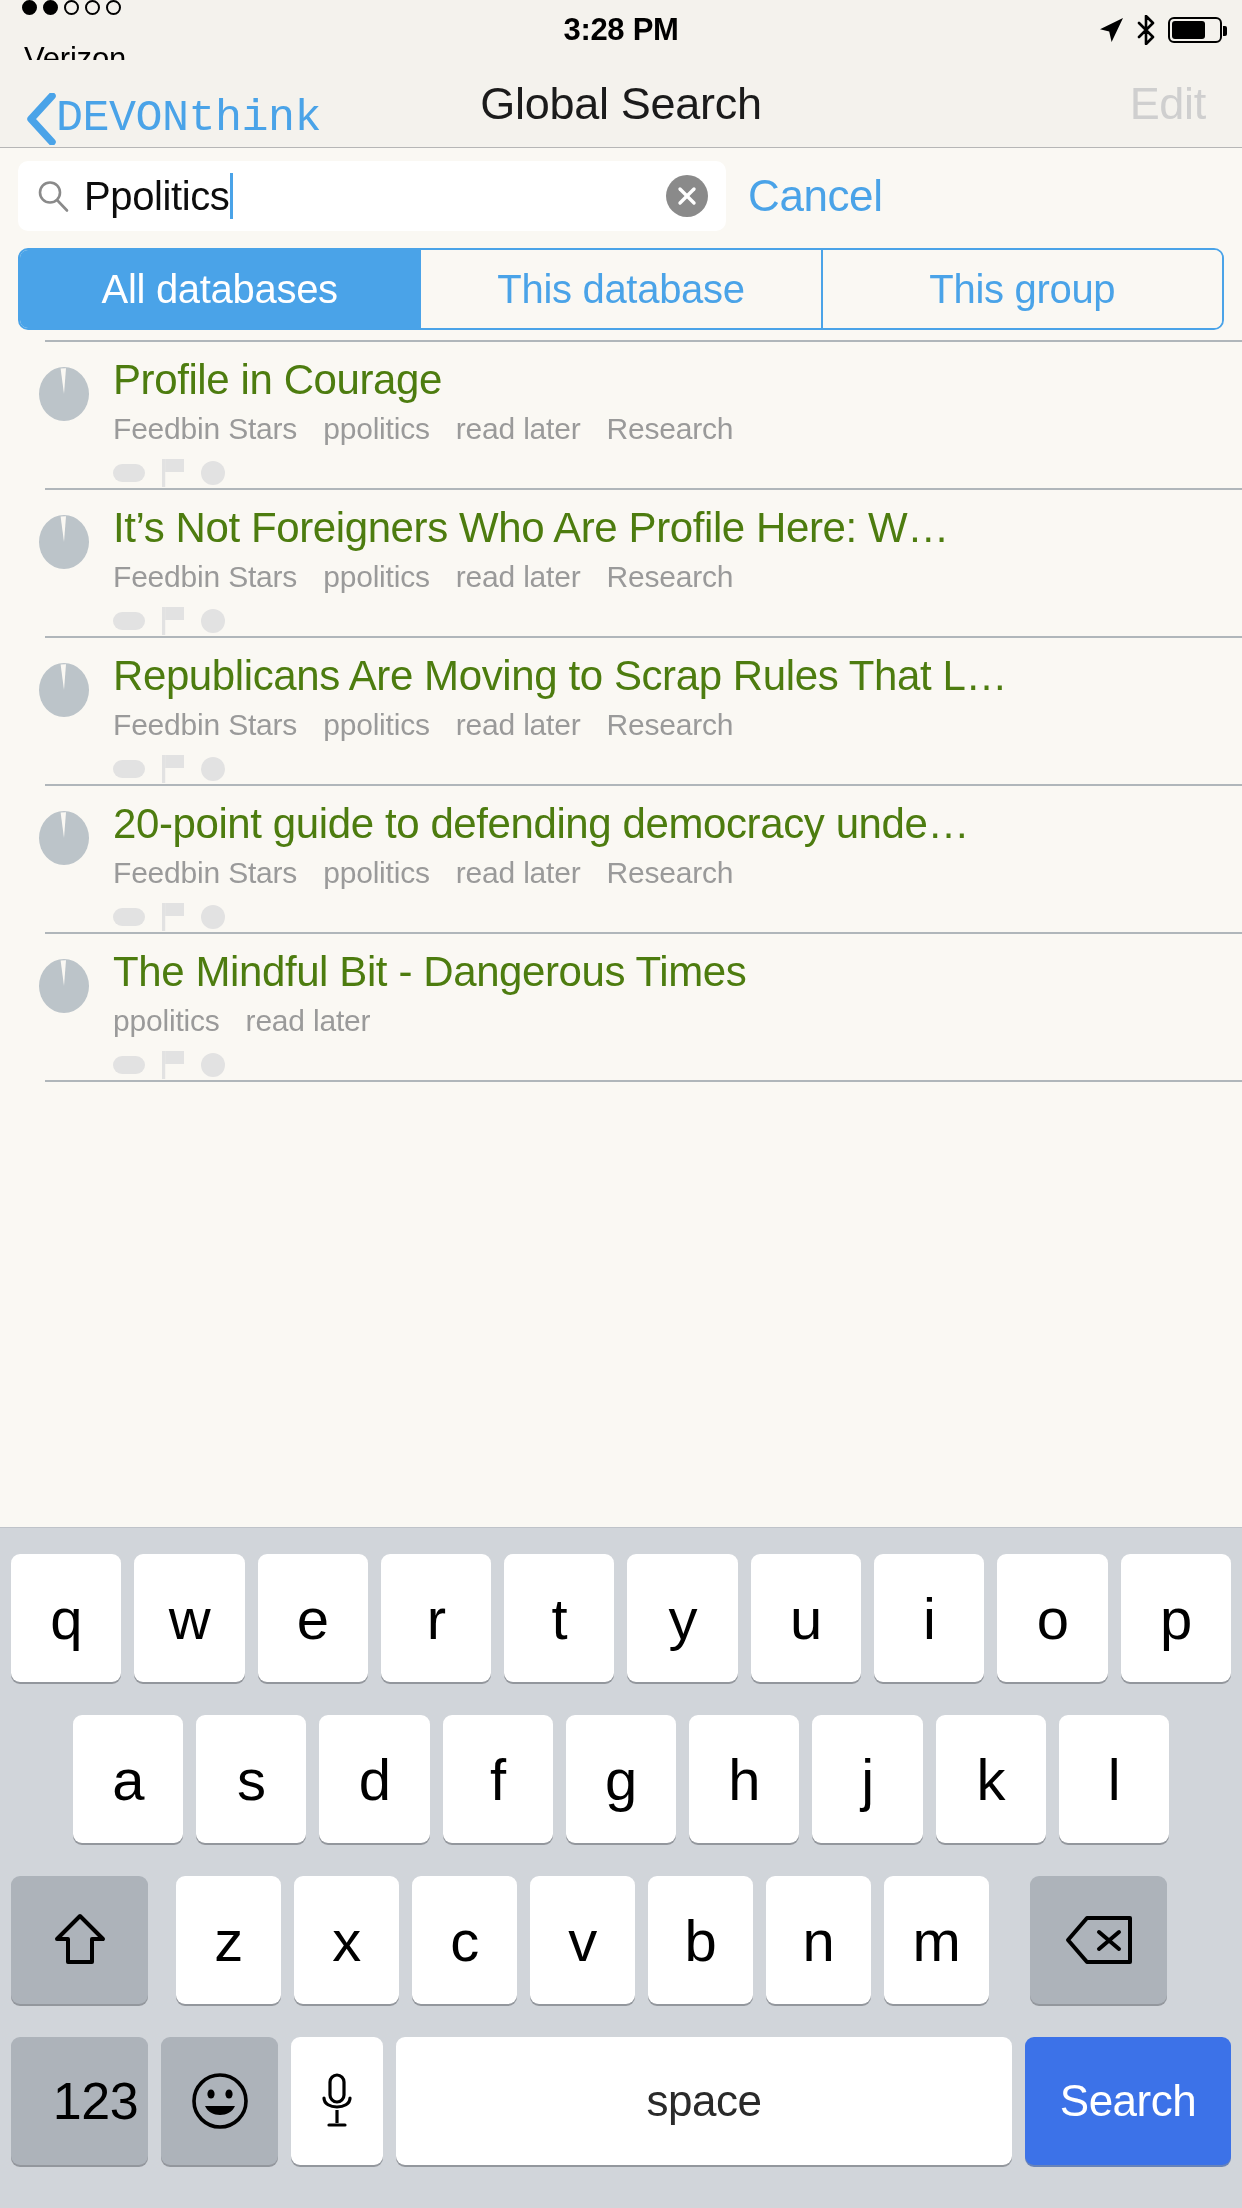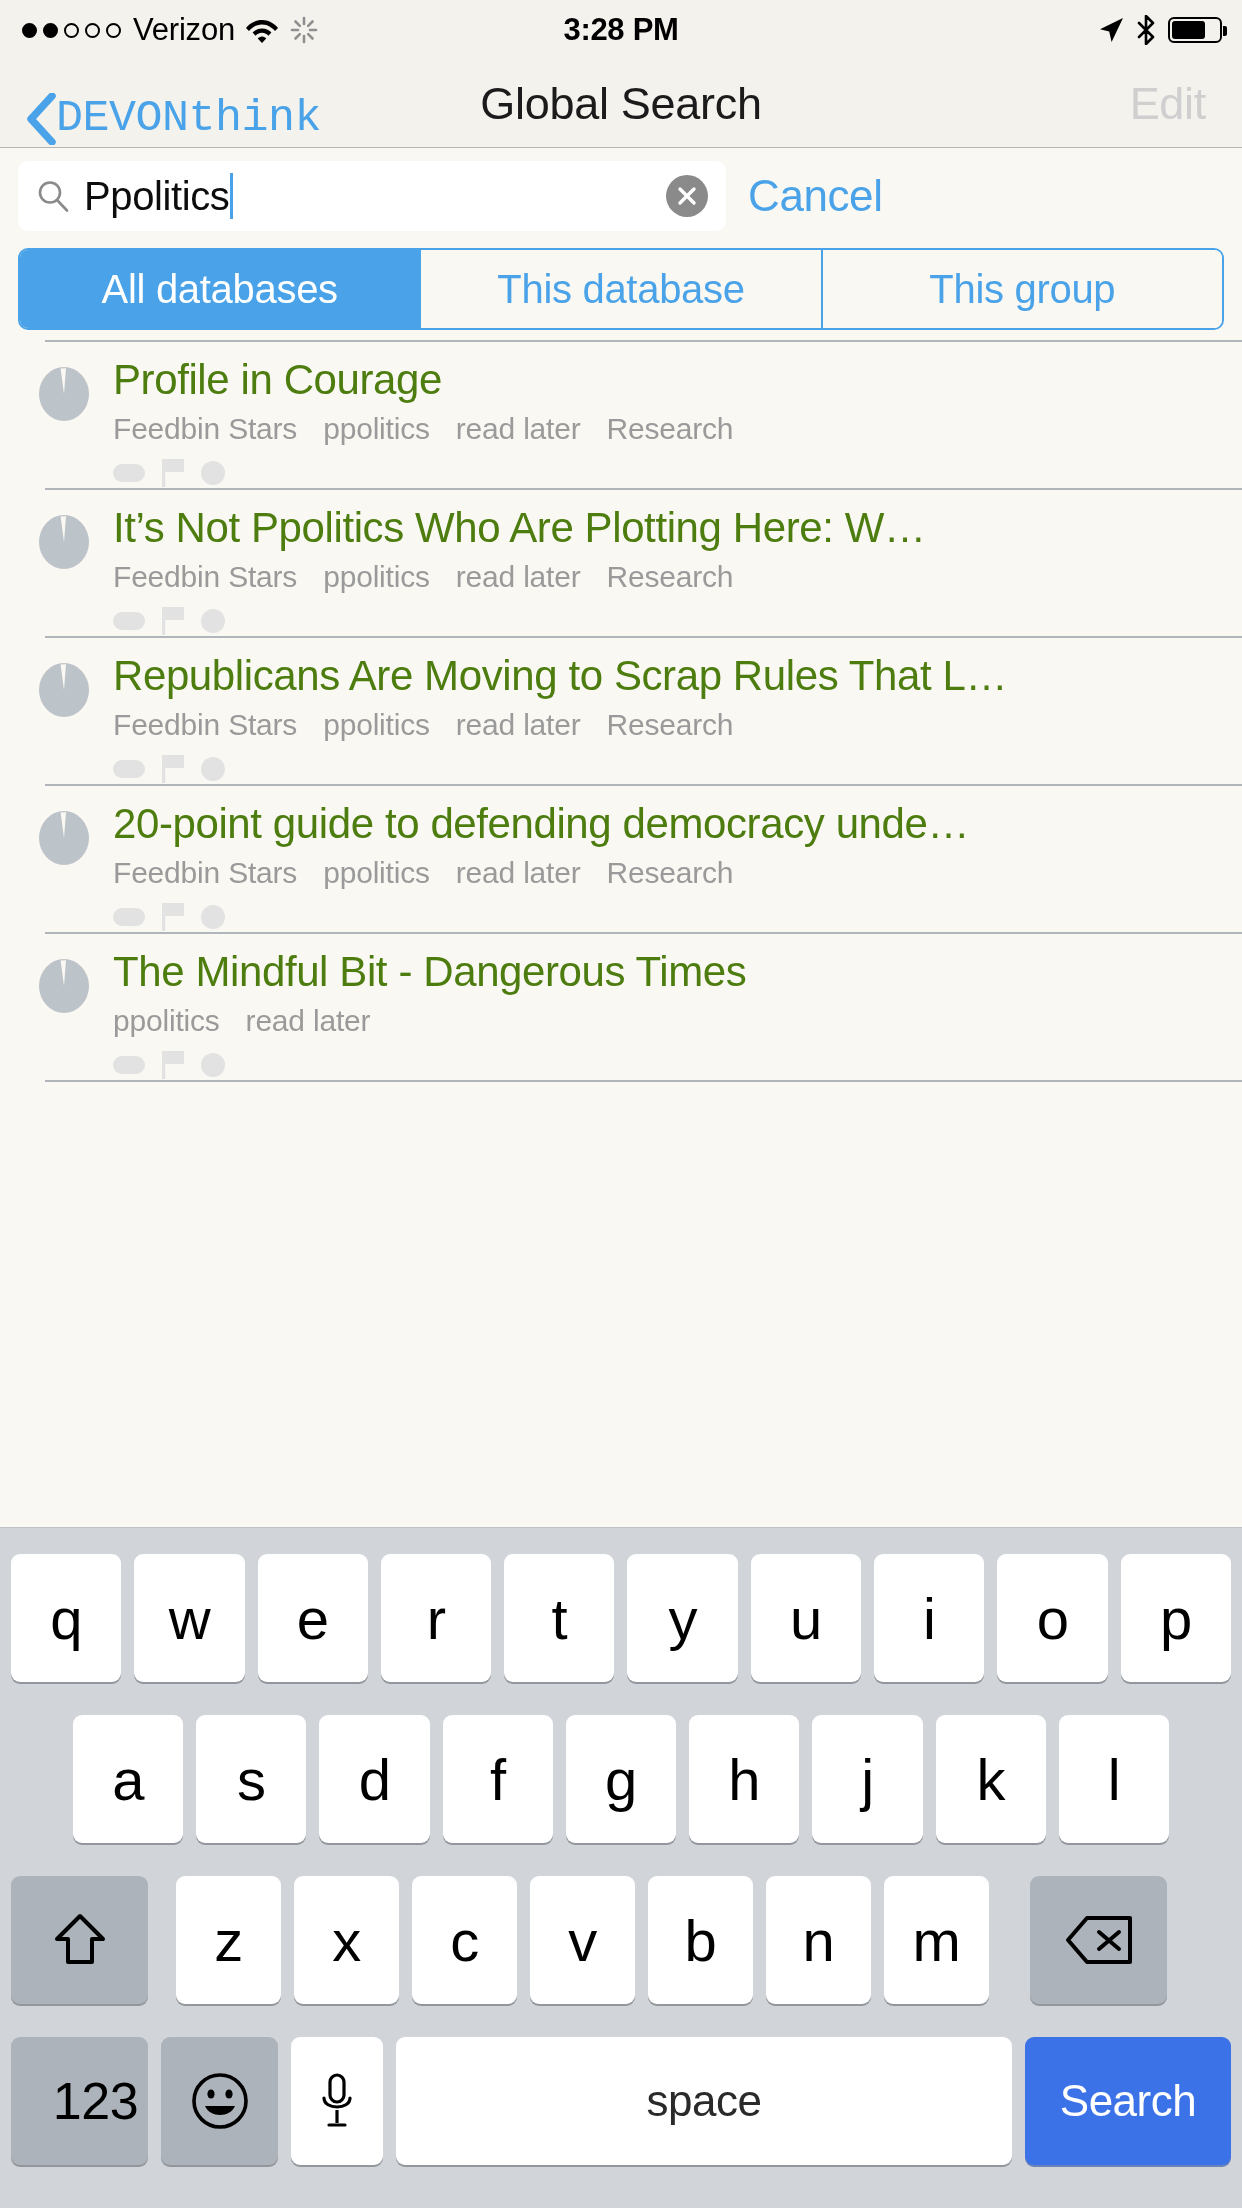--- a/index.html
+++ b/index.html
@@ -31,22 +31,22 @@
     align-items: center;
     background: #f4f2ed;
     font-size: 30px;
     color: #000;
   }
   .sb-left {
     position: absolute;
     left: 22px; top: 0;
     height: 60px;
     display: flex;
-    align-items: center;
-    gap: 10px;
+    gap: 26px;
+    flex-direction: column;
   }
   .sig-dots { display: flex; align-items: center; gap: 6px; }
   .sig-dot {
     width: 15px; height: 15px;
     border-radius: 50%;
     border: 2px solid #000;
     box-sizing: border-box;
   }
   .sig-dot.on { background: #000; }
   .carrier {
@@ -495,21 +495,21 @@
 
     <div class="row">
       <div class="row-sep"></div>
       <div class="row-icon">
         <svg viewBox="0 0 52 56">
           <ellipse cx="26" cy="28" rx="25" ry="27" fill="#bcc4c9"></ellipse>
           <path d="M26 28 L22.6 2.6 A27 27 0 0 1 28 2.2 Z" fill="#faf8f3"></path>
         </svg>
       </div>
       <div class="row-body">
-        <div class="row-title">It’s Not Ppolitics Who Are Plotting Here: W…</div>
+        <div class="row-title">It’s Not Foreigners Who Are Profile Here: W…</div>
         <div class="row-tags">
           <span class="tag">Feedbin Stars</span><span class="tag">ppolitics</span><span class="tag">read later</span><span class="tag">Research</span>
         </div>
         <div class="row-badges">
           <span class="badge-label"></span>
           <span>
             <svg class="badge-flag" viewBox="0 0 22 28">
               <rect x="0" y="0" width="3.2" height="28" fill="#e2e2e2"></rect>
               <rect x="3.2" y="0" width="18.8" height="13" fill="#e2e2e2"></rect>
             </svg>

